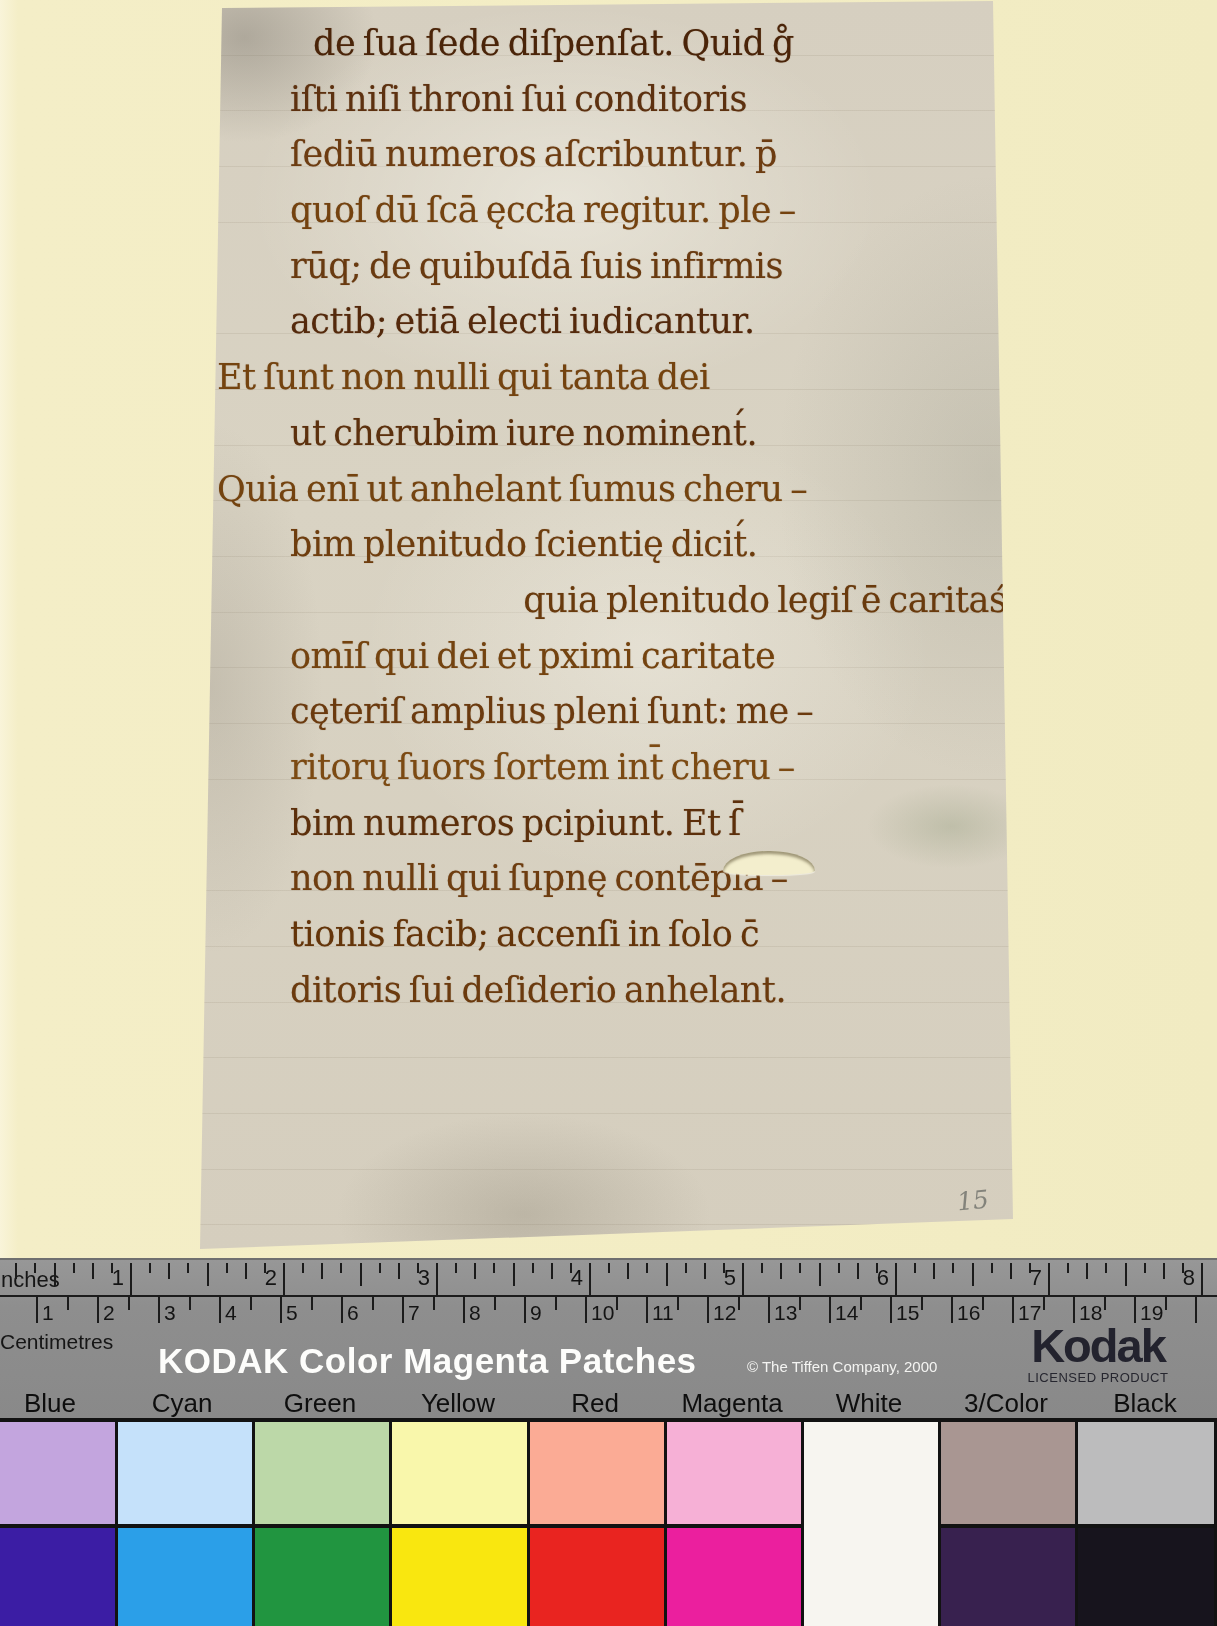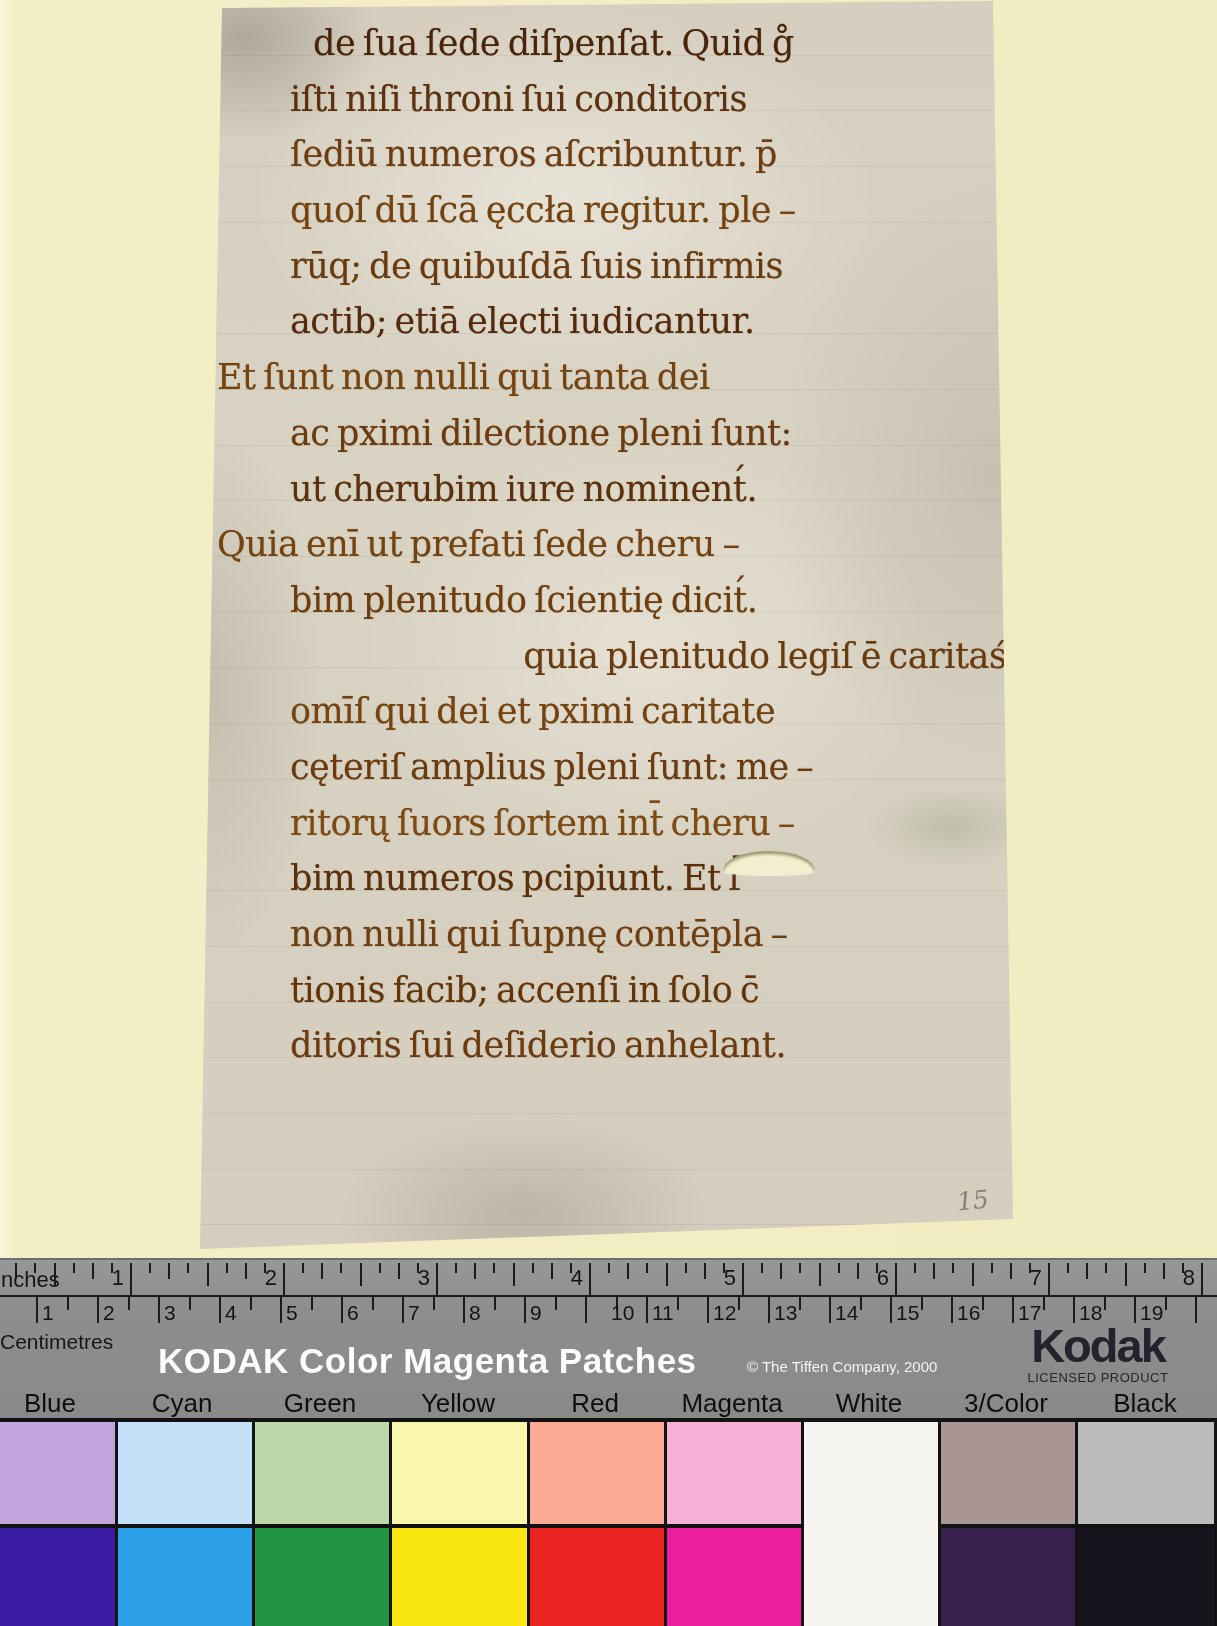--- a/index.html
+++ b/index.html
@@ -70,23 +70,22 @@
   <div id="photo-area">
     <div id="parchment">
       <div id="ms-text">
           <div class="ms-line first" style="color: rgb(74, 36, 9);">de ſua ſede diſpenſat. Quid g̊</div>
           <div class="ms-line normal" style="color: rgb(93, 49, 16);">iſti niſi throni ſui conditoris</div>
           <div class="ms-line normal" style="color: rgb(109, 60, 17);">ſediū numeros aſcribuntur. p̄</div>
           <div class="ms-line normal" style="color: rgb(116, 66, 15);">quoſ dū ſcā ęccła regitur. ple –</div>
           <div class="ms-line normal" style="color: rgb(105, 58, 16);">rūq; de quibuſdā ſuis infirmis</div>
           <div class="ms-line normal" style="color: rgb(84, 41, 12);">actib; etiā electi iudicantur.</div>
           <div class="ms-line outdent" style="color: rgb(116, 67, 15);">Et ſunt non nulli qui tanta dei</div>
-          <div class="ms-line normal" style="color: rgb(107, 58, 14);">ac pximi dilectione pleni ſunt:</div>
           <div class="ms-line normal" style="color: rgb(92, 48, 13);">ut cherubim iure nominent́.</div>
-          <div class="ms-line outdent" style="color: rgb(116, 67, 15);">Quia enī ut prefati ſede cheru –</div>
+          <div class="ms-line outdent" style="color: rgb(116, 67, 15);">Quia enī ut anhelant ſumus cheru –</div>
           <div class="ms-line normal" style="color: rgb(110, 61, 14);">bim plenitudo ſcientię dicit́.</div>
           <div class="ms-line normal" style="color: rgb(105, 58, 13); text-align: right;">quia plenitudo legiſ ē caritaś.</div>
           <div class="ms-line normal" style="color: rgb(116, 67, 15);">omīſ qui dei et pximi caritate</div>
           <div class="ms-line normal" style="color: rgb(107, 58, 14);">cęteriſ amplius pleni ſunt: me –</div>
           <div class="ms-line normal" style="color: rgb(124, 74, 18);">ritorų ſuors ſortem int̄ cheru –</div>
           <div class="ms-line normal" style="color: rgb(92, 47, 11);">bim numeros pcipiunt. Et ſ̄</div>
           <div class="ms-line normal" style="color: rgb(110, 61, 16);">non nulli qui ſupnę contēpla –</div>
           <div class="ms-line normal" style="color: rgb(100, 52, 9);">tionis facib; accenſi in ſolo c̄</div>
           <div class="ms-line normal" style="color: rgb(107, 58, 14);">ditoris ſui deſiderio anhelant.</div>
         </div>
@@ -215,21 +214,21 @@
       <div class="tick" style="left: 1195px; top: 37px; height: 26px;"></div>
       <span class="cm-num" style="left: 42px;">1</span>
       <span class="cm-num" style="left: 103px;">2</span>
       <span class="cm-num" style="left: 164px;">3</span>
       <span class="cm-num" style="left: 225px;">4</span>
       <span class="cm-num" style="left: 286px;">5</span>
       <span class="cm-num" style="left: 347px;">6</span>
       <span class="cm-num" style="left: 408px;">7</span>
       <span class="cm-num" style="left: 469px;">8</span>
       <span class="cm-num" style="left: 530px;">9</span>
-      <span class="cm-num" style="left: 591px; margin-left: 20px;">10</span>
+      <span class="cm-num" style="left: 591px;">10</span>
       <span class="cm-num" style="left: 652px;">11</span>
       <span class="cm-num" style="left: 713px;">12</span>
       <span class="cm-num" style="left: 774px;">13</span>
       <span class="cm-num" style="left: 835px;">14</span>
       <span class="cm-num" style="left: 896px;">15</span>
       <span class="cm-num" style="left: 957px;">16</span>
       <span class="cm-num" style="left: 1018px;">17</span>
       <span class="cm-num" style="left: 1079px;">18</span>
       <span class="cm-num" style="left: 1140px;">19</span>
       <span class="patch-label" style="left: -15px;">Blue</span>

